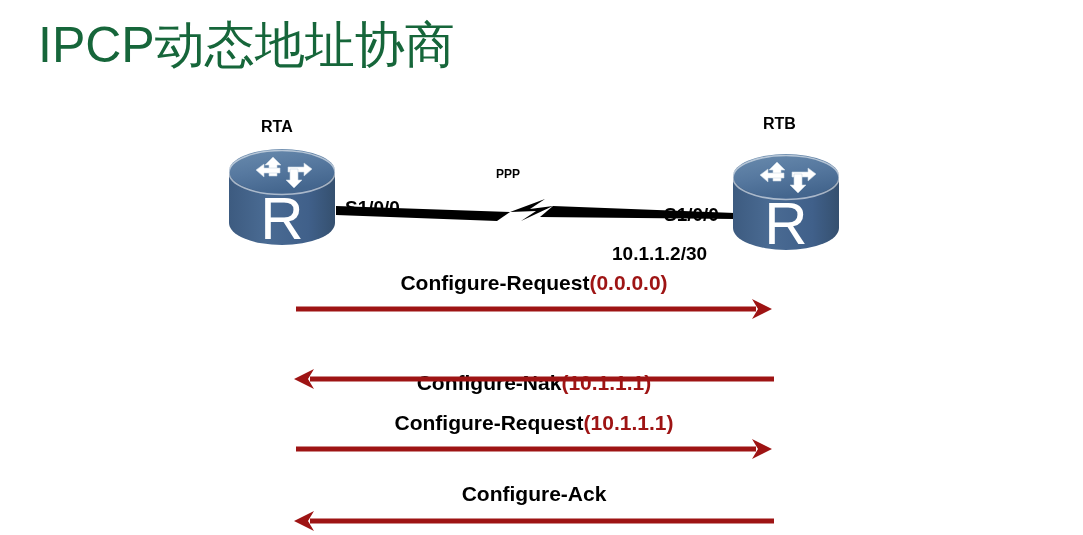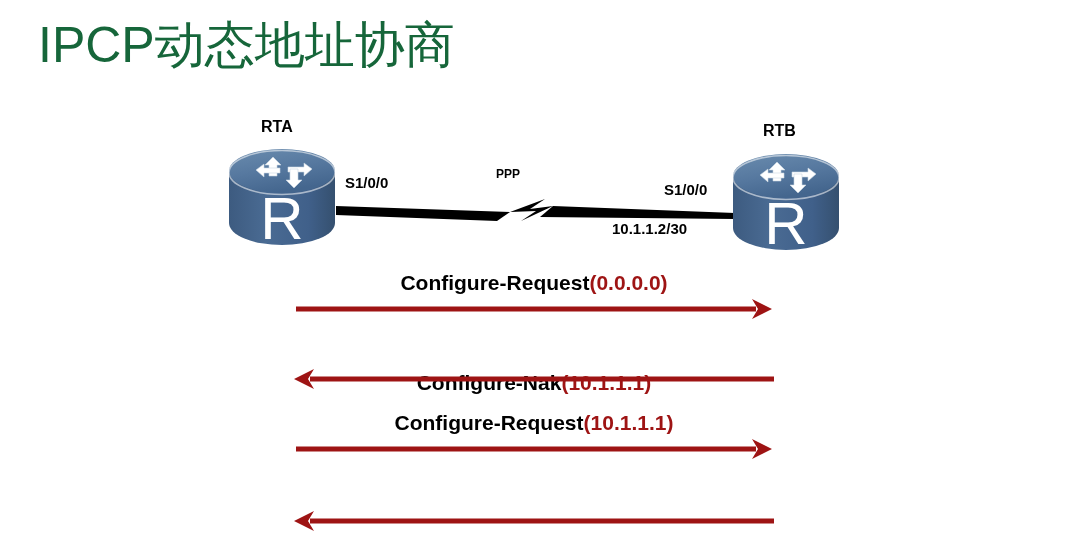--- a/index.html
+++ b/index.html
@@ -54,21 +54,21 @@
 
   
   .dlabel {
     position: absolute;
     font-family: "Liberation Sans", sans-serif;
     font-weight: bold;
     color: #000000;
     white-space: nowrap;
   }
   .node-name { font-size: 16px; }
-  .iface     { font-size: 15px; }
+  .iface     { font-size: 19px; margin-top: 23px; }
   .ppp       { font-size: 12px; }
 
   
   .msg-label {
     position: absolute;
     font-size: 21px;
     font-weight: bold;
     color: #000000;
     white-space: nowrap;
     text-align: center;
@@ -161,21 +161,21 @@
         <g fill="#ffffff" stroke="#c9d6e3" stroke-width="0.6">
           <path d="M 47 14 L 55 22 L 51 22 L 51 33 L 43 33 L 43 22 L 39 22 Z"></path>
           <path d="M 78 20 L 86 26 L 78 33 L 78 29 L 62 29 L 62 24 L 78 24 Z"></path>
           <path d="M 30 27 L 38 21 L 38 25 L 54 25 L 54 30 L 38 30 L 38 34 Z"></path>
           <path d="M 64 26 L 72 26 L 72 37 L 76 37 L 68 45 L 60 37 L 64 37 Z"></path>
         </g>
         <text x="56" y="96" text-anchor="middle" font-family="Liberation Sans, sans-serif" font-size="60" font-weight="400" fill="#ffffff">R</text>
       </svg>
     </div>
 
-    <div class="dlabel node-name" style="left:763px; top:122px;">RTB</div>
+    <div class="dlabel node-name" style="left:763px; top:115px;">RTB</div>
 
     <div class="dlabel iface" style="left:664px; top:181px;">S1/0/0</div>
 
     <div class="dlabel iface" style="left:612px; top:220px;text-align:right;">10.1.1.2/30</div>
 
     <div class="msg-label" style="left:296px; top:271px; width:476px;">
       <span>Configure-Request</span><span class="msg-value">(0.0.0.0)</span>
     </div>
     <svg class="msg-arrow" style="left:290px; top:296px;" width="492" height="26">
       <line x1="6" y1="13" x2="466" y2="13" stroke="#9e1414" stroke-width="5"></line>
@@ -191,19 +191,22 @@
     </svg>
 
     <div class="msg-label" style="left:296px; top:411px; width:476px;">
       <span>Configure-Request</span><span class="msg-value">(10.1.1.1)</span>
     </div>
     <svg class="msg-arrow" style="left:290px; top:436px;" width="492" height="26">
       <line x1="6" y1="13" x2="466" y2="13" stroke="#9e1414" stroke-width="5"></line>
       <path d="M 462 3 L 482 13 L 462 23 L 468 13 Z" fill="#9e1414"></path>
     </svg>
 
+    <div class="msg-label" style="left:296px; top:482px; width:476px;">
+      <span>Configure-Ack</span><span class="msg-value"></span>
+    </div>
     <svg class="msg-arrow" style="left:290px; top:508px;" width="492" height="26">
       <line x1="20" y1="13" x2="484" y2="13" stroke="#9e1414" stroke-width="5"></line>
       <path d="M 24 3 L 4 13 L 24 23 L 18 13 Z" fill="#9e1414"></path>
     </svg>
 
   </div>
 </div>
 
 </body></html>

